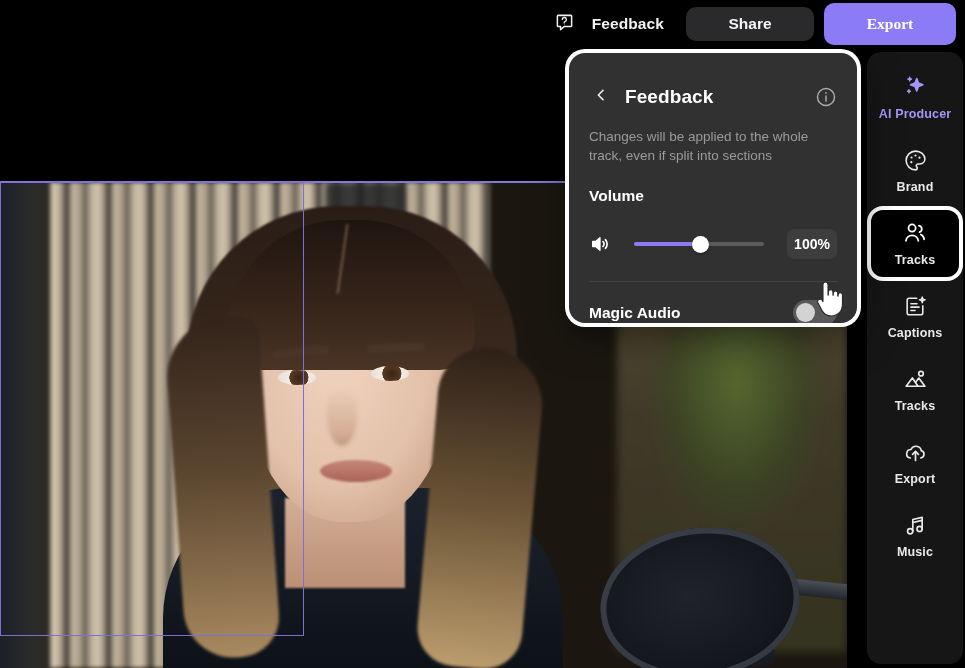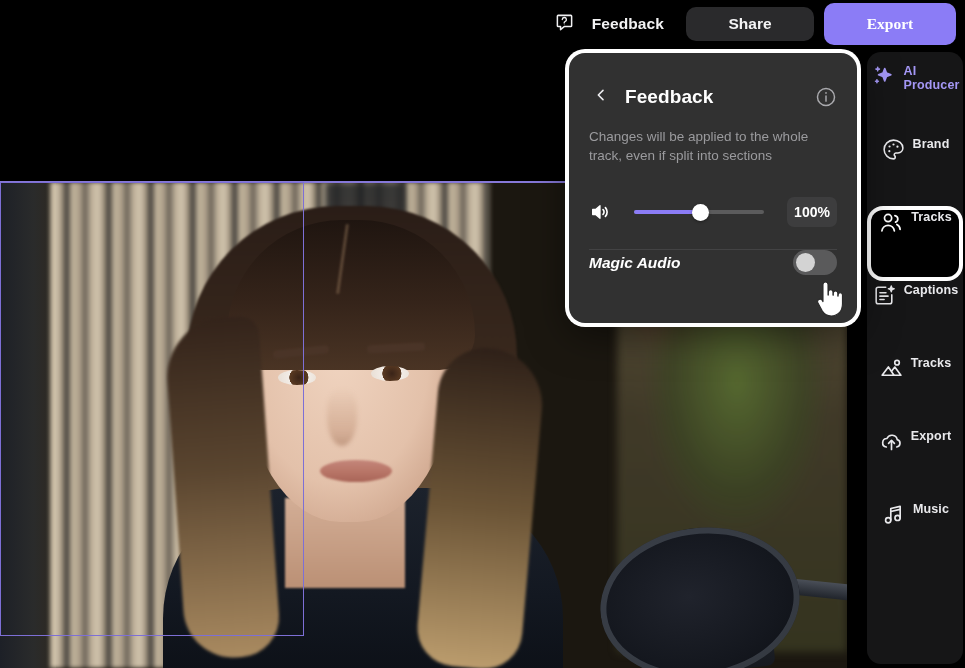--- a/index.html
+++ b/index.html
@@ -297,22 +297,22 @@
     padding-top: 12px;
     box-sizing: border-box;
   }
   .side-item {
     position: relative;
     width: 88px;
     margin: 0 auto 6px auto;
     height: 67px;
     border-radius: 12px;
     display: flex;
-    flex-direction: row;
-    align-items: flex-start;
+    flex-direction: column;
+    align-items: center;
     justify-content: center;
     gap: 7px;
     cursor: pointer;
     color: #e8e8ea;
   }
   .side-item .side-label {
     font-size: 12.5px;
     font-weight: 700;
     letter-spacing: 0.15px;
     color: #e9e9ec;
@@ -373,21 +373,21 @@
   }
   .section-title {
     margin-top: 22px;
     font-size: 15.5px;
     font-weight: 700;
     color: #ffffff;
   }
   .volume-row {
     display: flex;
     align-items: center;
-    margin-top: 32px;
+    margin-top: 24px;
     gap: 23px;
   }
   .speaker-icon { flex:none; width: 22px; height: 22px; }
   .slider {
     position: relative;
     flex: 1;
     height: 4px;
     border-radius: 3px;
     background: #5b5b5c;
     cursor: pointer;
@@ -425,22 +425,21 @@
     cursor: text;
   }
   .divider {
     margin-top: 22px;
     height: 1px;
     background: #434344;
   }
   .magic-row {
     display: flex;
     align-items: center;
-    margin-top: 0;
-    font-style: italic;
+    margin-top: 18px;
   }
   .magic-label {
     font-size: 15.5px;
     font-weight: 700;
     color: #ffffff;
   }
   .toggle {
     margin-left: auto;
     position: relative;
     width: 44px; height: 25px;
@@ -537,20 +536,21 @@
             <circle cx="12" cy="12" r="9.3"></circle>
             <line x1="12" y1="11" x2="12" y2="16.5"></line>
             <circle cx="12" cy="7.6" r="0.95" fill="#a9a9ad" stroke="none"></circle>
           </svg>
         </span>
       </div>
     </div>
 
     <div class="panel-desc">Changes will be applied to the whole track, even if split into sections</div>
 
+    <div class="section-title">Volume</div>
 
     <div class="volume-row">
       <span class="speaker-icon">
         <svg width="22" height="22" viewBox="0 0 24 24" fill="none" stroke="#ffffff" stroke-width="1.8" stroke-linecap="round" stroke-linejoin="round">
           <path d="M4 9.2h3.2L12 5.2v13.6L7.2 14.8H4z" fill="#ffffff" stroke="#ffffff" stroke-width="1.4"></path>
           <path d="M15.3 9.4a3.6 3.6 0 0 1 0 5.2"></path>
           <path d="M17.9 7.2a7.1 7.1 0 0 1 0 9.6"></path>
         </svg>
       </span>
       <div class="slider">

